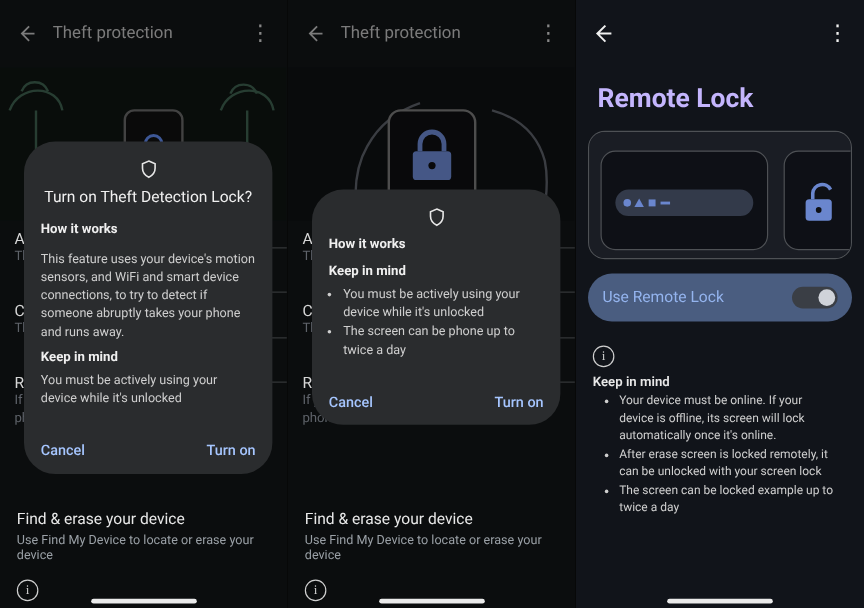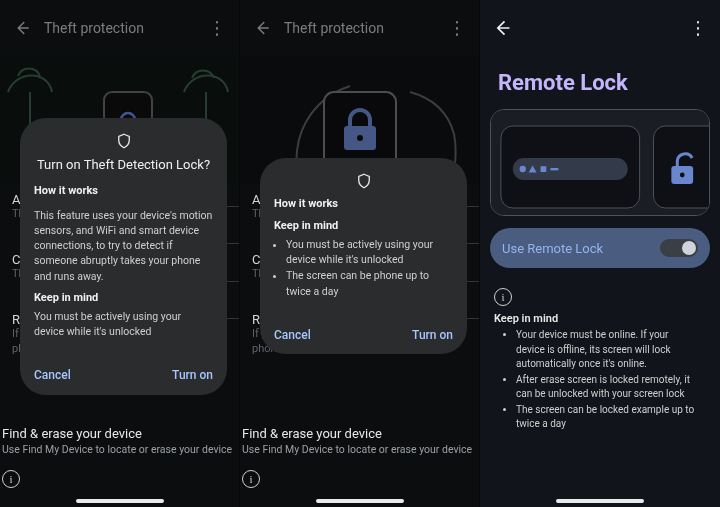--- a/index.html
+++ b/index.html
@@ -44,21 +44,21 @@
   .dialog .dlg-icon{display:flex;justify-content:center;margin-bottom:6px}
   .dialog .dlg-title{text-align:center;font-size:13px;font-weight:400;color:#f0f0f0;margin-bottom:8px}
   .dialog .dlg-h{font-weight:700;font-size:11px;margin-top:6px;margin-bottom:3px;color:#f0f0f0}
   .dialog .dlg-p{color:#cfcfcf;font-size:10.5px}
   .dialog ul{margin:2px 0 2px 12px;padding:0;color:#cfcfcf;font-size:10.5px}
   .dialog ul li{margin:1px 0}
   .dlg-actions{display:flex;justify-content:space-between;gap:18px;margin-top:28px;font-size:12px;color:var(--accent);font-weight:500}
   .dlg-actions span{cursor:pointer}
 
   
-  .settings-block{padding:0 2px;box-sizing:border-box}
+  .settings-block{padding:0 14px;box-sizing:border-box}
   .set-title{color:#e8e8e8;font-size:13px;margin-top:14px}
   .set-sub{color:#9aa0a6;font-size:10.5px;margin-top:2px}
   .info-row{margin-top:14px}
   .info-icon-wrap{width:16px;height:16px;border:1.2px solid #cfcfcf;border-radius:50%;display:flex;align-items:center;justify-content:center;color:#cfcfcf;font-size:11px;font-family:serif}
   .nav-home{position:absolute;bottom:4px;left:50%;transform:translateX(-50%);width:88px;height:4px;border-radius:4px;background:#eaeaea}
 
   
   .p3{background:#11141a}
   .p3 .header{color:#f5f5f5}
   .rl-title{color:#c4b5fd;font-size:22px;font-weight:700;padding:14px 18px 6px 18px}

